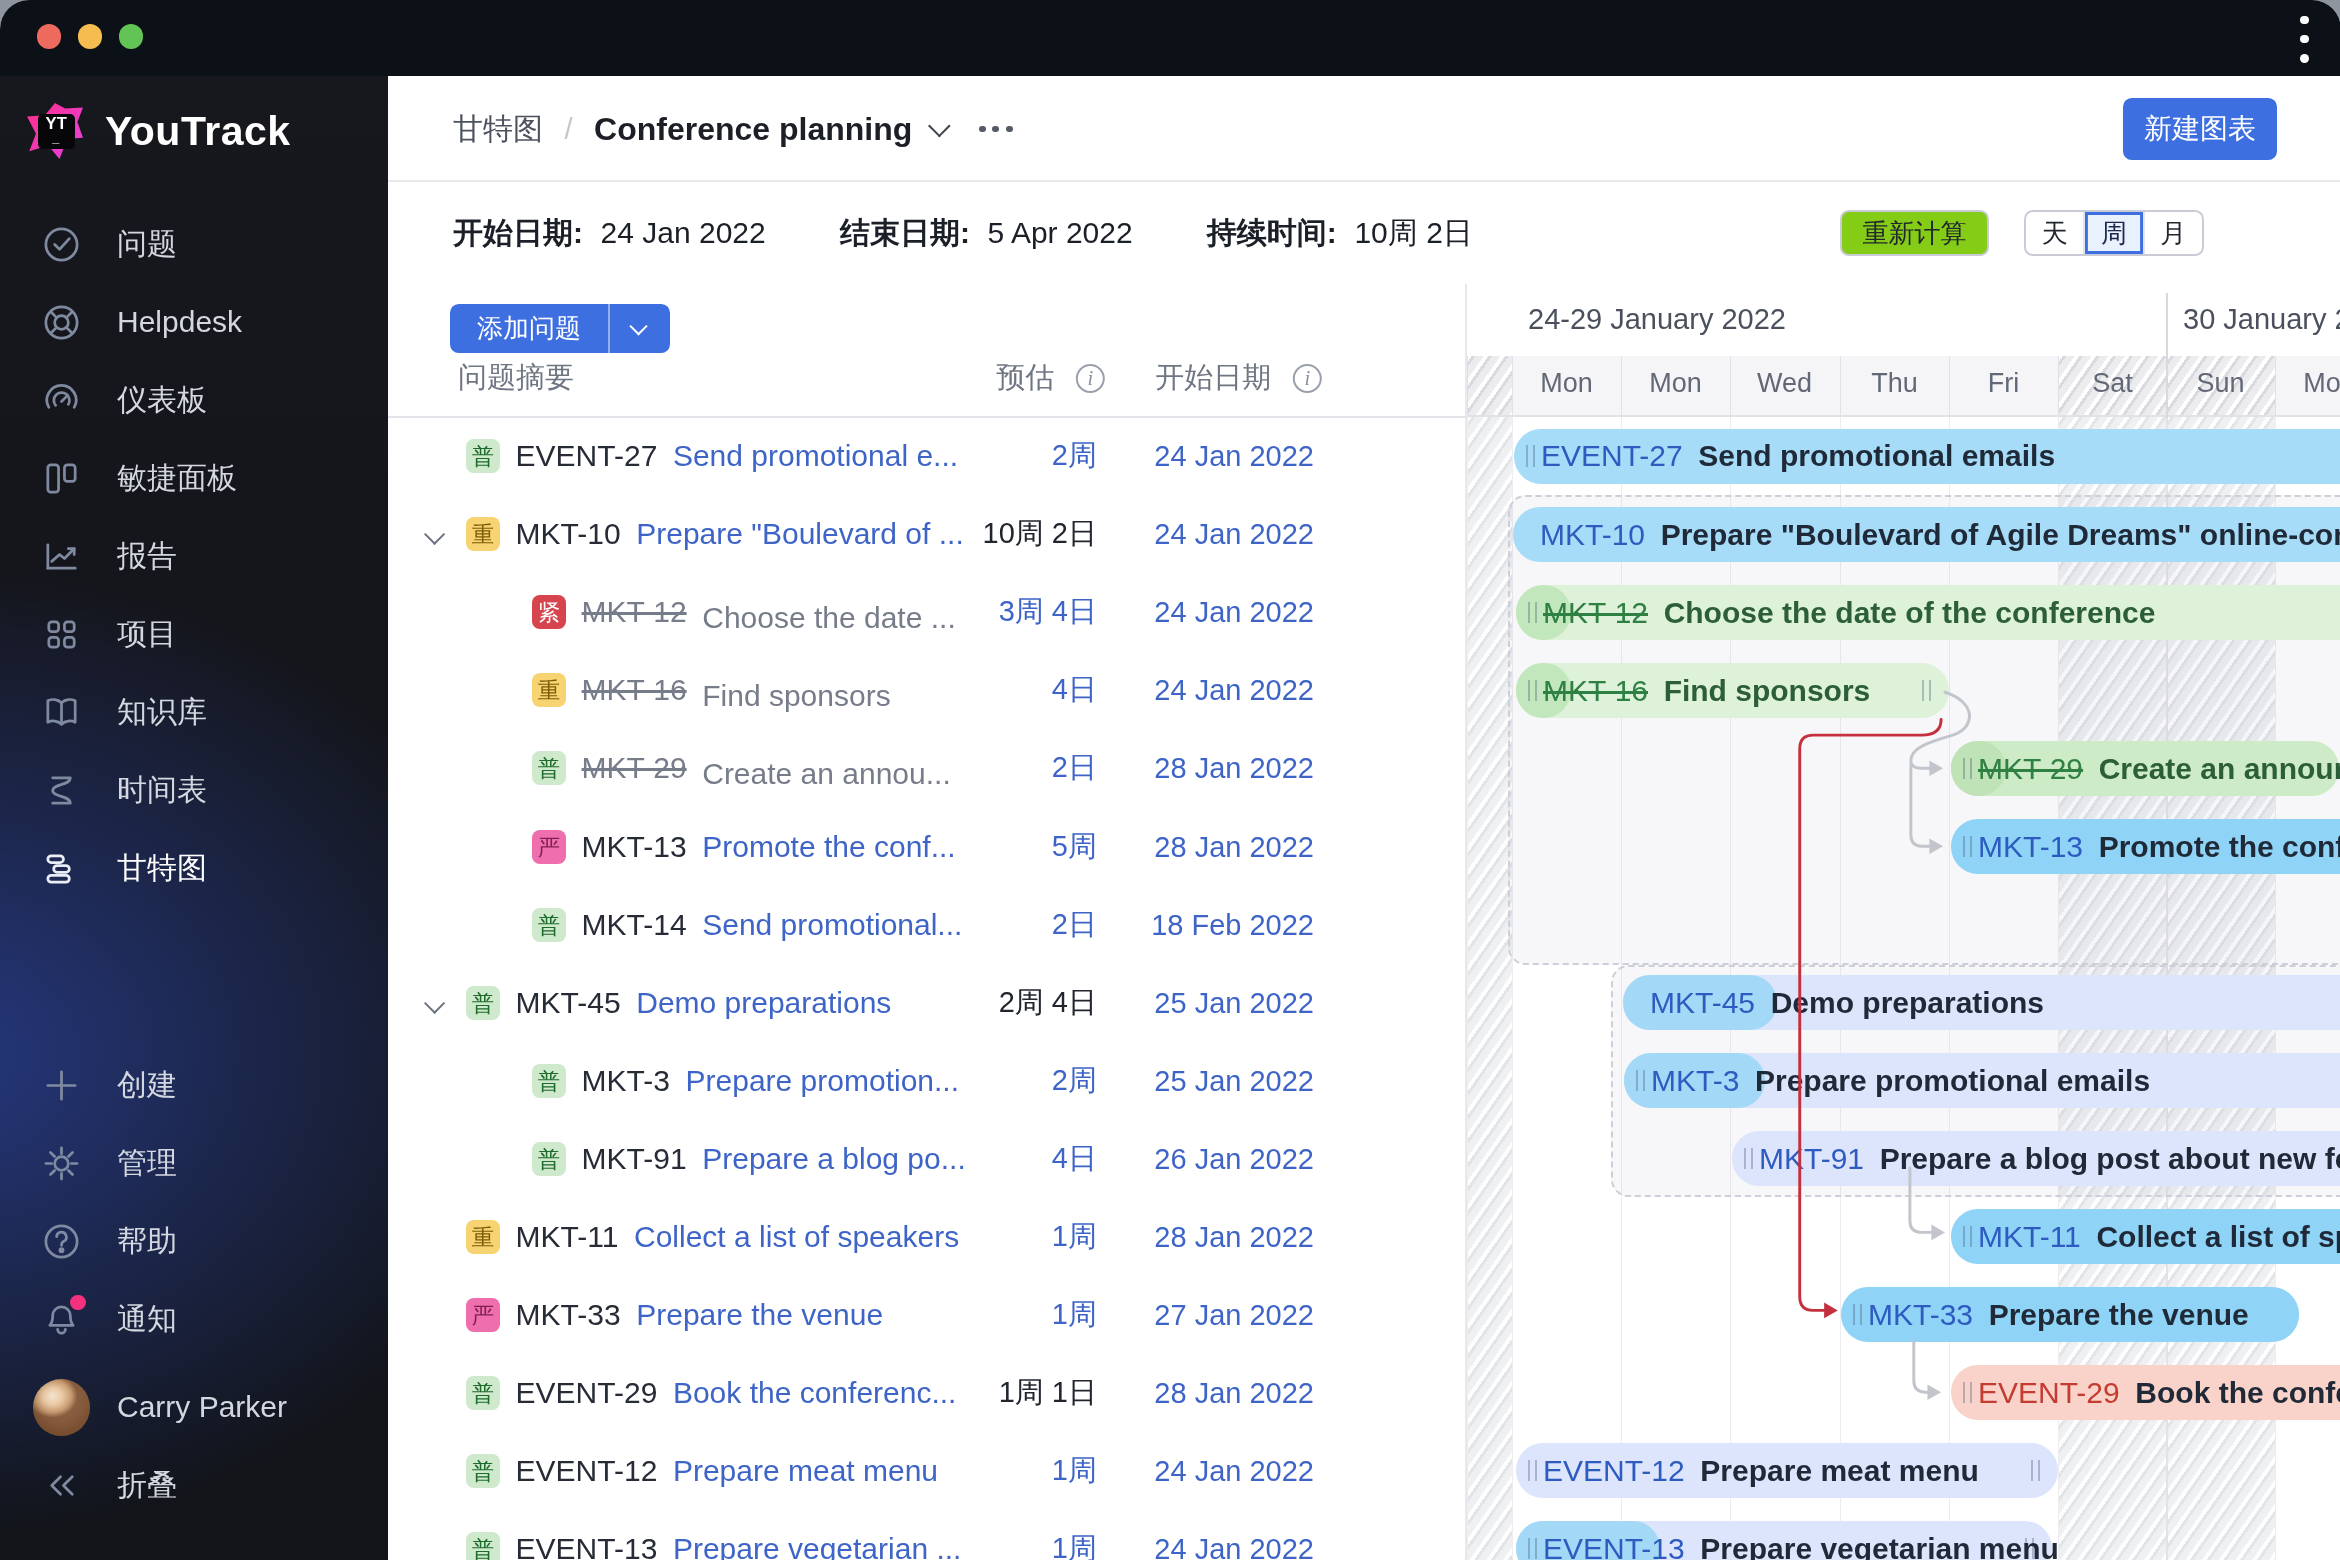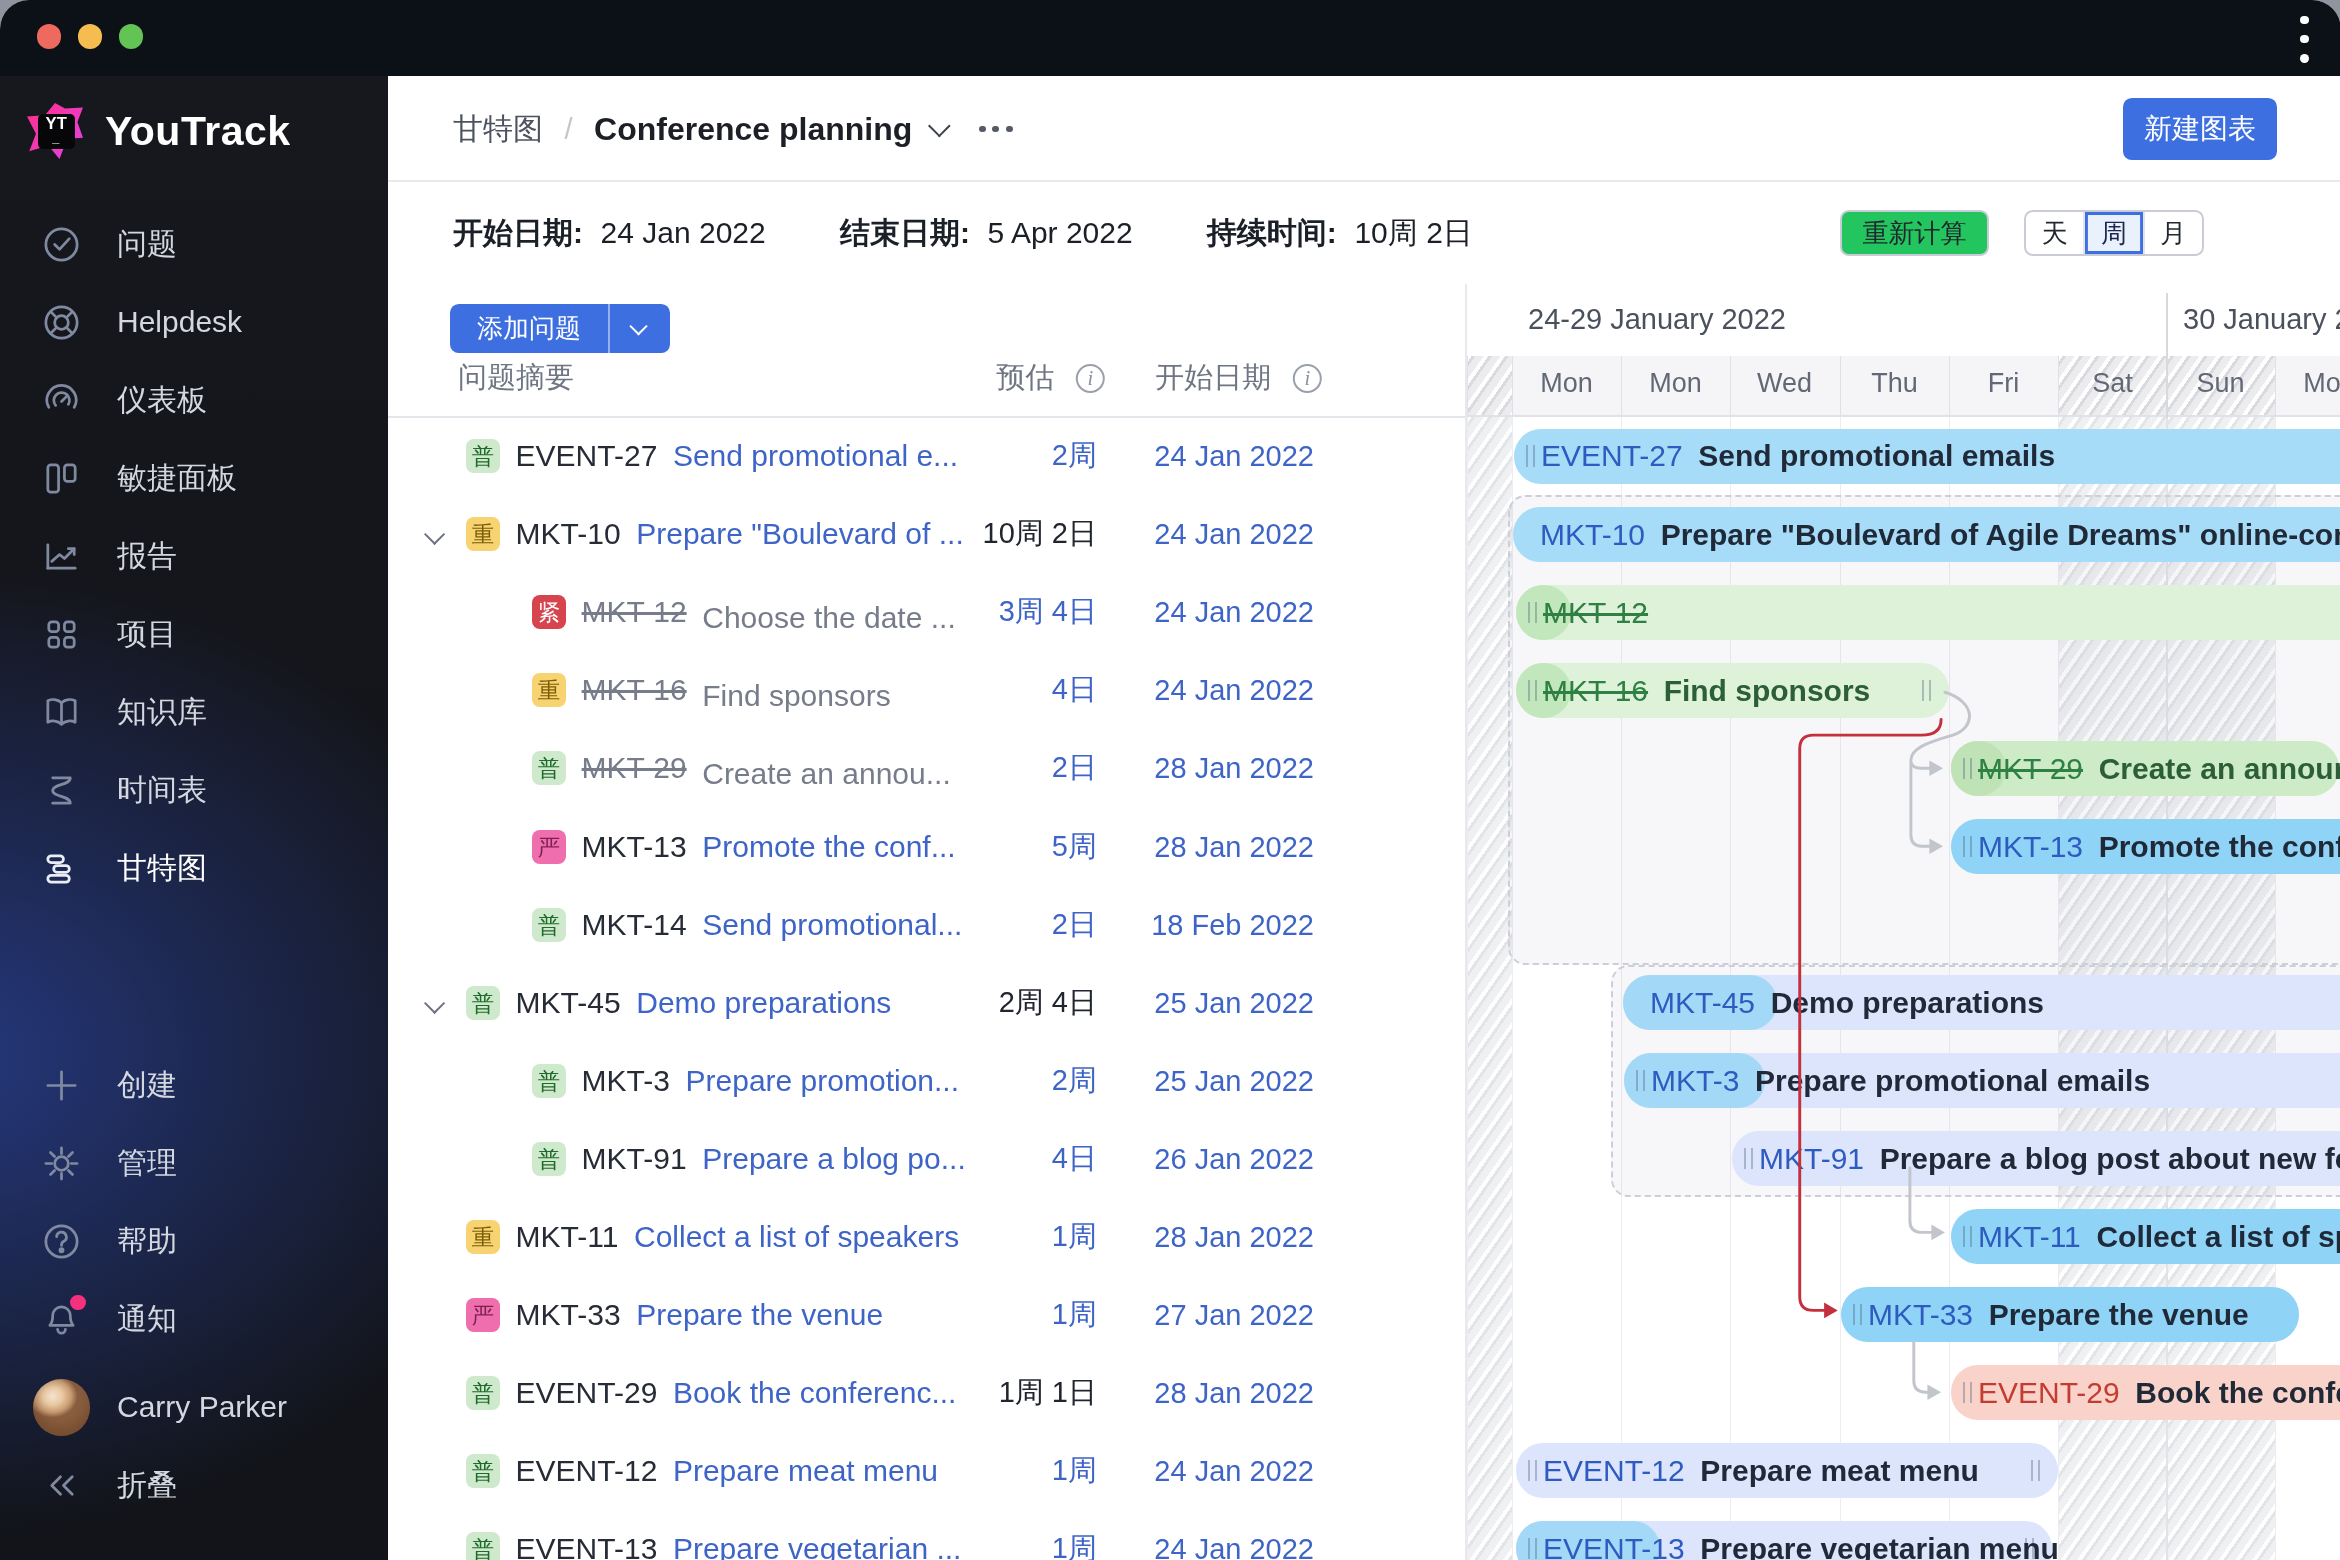--- a/index.html
+++ b/index.html
@@ -42,21 +42,21 @@
   .chev { width:15.6px; height:15.6px; border-left:2.9px solid #3d434e; border-bottom:2.9px solid #3d434e; transform:rotate(-45deg) translateY(-3.9px); }
   .hdots { display:flex; gap:6.8px; margin-left:7.8px; cursor:pointer;}
   .hdots i{ width:6.8px;height:6.8px;border-radius:50%;background:#555b66;}
   .btn-primary { position:absolute; right:64px; top:22.4px; width:154px; height:62px; background:#3d6fe1; color:#fff; font-size:28px; border:none; border-radius:8.8px; cursor:pointer; }
 
   
   .infobar { position:absolute; left:388px; top:182px; right:0; height:102px; background:#fff; z-index:20; }
   .facts { position:absolute; left:65px; top:0; height:102px; display:flex; align-items:center; gap:17.6px; font-size:30px; color:#1b1f27; }
   .facts b { font-weight:700; }
   .facts .gap { width:39px; }
-  .btn-ghost { position:absolute; right:352px; top:28px; width:149px; height:46px; background:#22c55e; border:2px solid #c9ccd6; border-radius:8.8px; font-size:26px; color:#22262e; cursor:pointer; }
+  .btn-ghost { position:absolute; right:352px; top:28px; width:149px; height:46px; background:#84cc16; border:2px solid #c9ccd6; border-radius:8.8px; font-size:26px; color:#22262e; cursor:pointer; }
   .seg { position:absolute; right:137px; top:28px; width:180px; height:46px; display:flex; border:2px solid #c9ccd6; border-radius:8.8px; overflow:hidden; background:#fff;}
   .seg .opt { flex:1; display:flex; align-items:center; justify-content:center; font-size:26px; color:#22262e; cursor:pointer; border-right:2px solid #e2e4ea;}
   .seg .opt:last-child{ border-right:none;}
   .seg .opt.sel { background:#e9f1fd; box-shadow:inset 0 0 0 2.9px #3d6fe1; color:#1c2850;}
 
   
   .btn-add { position:absolute; left:62px; top:122px; height:49px; display:flex; background:#3d6fe1; border-radius:8.8px; overflow:hidden; cursor:pointer; z-index:21;}
   .btn-add .lbl { color:#fff; font-size:26px; display:flex; align-items:center; padding:0 27px; }
   .btn-add .dd { width:62px; display:flex; align-items:center; justify-content:center; border-left:2px solid rgba(255,255,255,.45); }
   .btn-add .dd b { width:12.7px; height:12.7px; border-left:2.9px solid #fff; border-bottom:2.9px solid #fff; transform:rotate(-45deg) translateY(-2.9px);}
@@ -530,20 +530,21 @@
               <span class="bid">MKT-10</span>
               <span class="btitle">Prepare "Boulevard of Agile Dreams" online-conferen</span>
             </div>
           </div>
           <div class="gbar bleed t-green" style="left: 49px; top: 168px; width: 831px;">
             <div class="fill f-green"></div>
             <div class="cap c-green" style="width: 55px;"></div>
             <span class="handle" style="left: 11.7px;"></span>
             <div class="btext">
               <span class="bid">MKT-12</span>
+              <span class="btitle">Choose the date of the conference</span>
             </div>
           </div>
           <div class="gbar t-green" style="left: 49px; top: 246px; width: 433px;">
             <div class="fill f-green"></div>
             <div class="cap c-green" style="width: 55px;"></div>
             <span class="handle" style="left: 11.7px;"></span>
             <span class="handle" style="right: 17.6px;"></span>
             <div class="btext">
               <span class="bid">MKT-16</span>
               <span class="btitle">Find sponsors</span>

